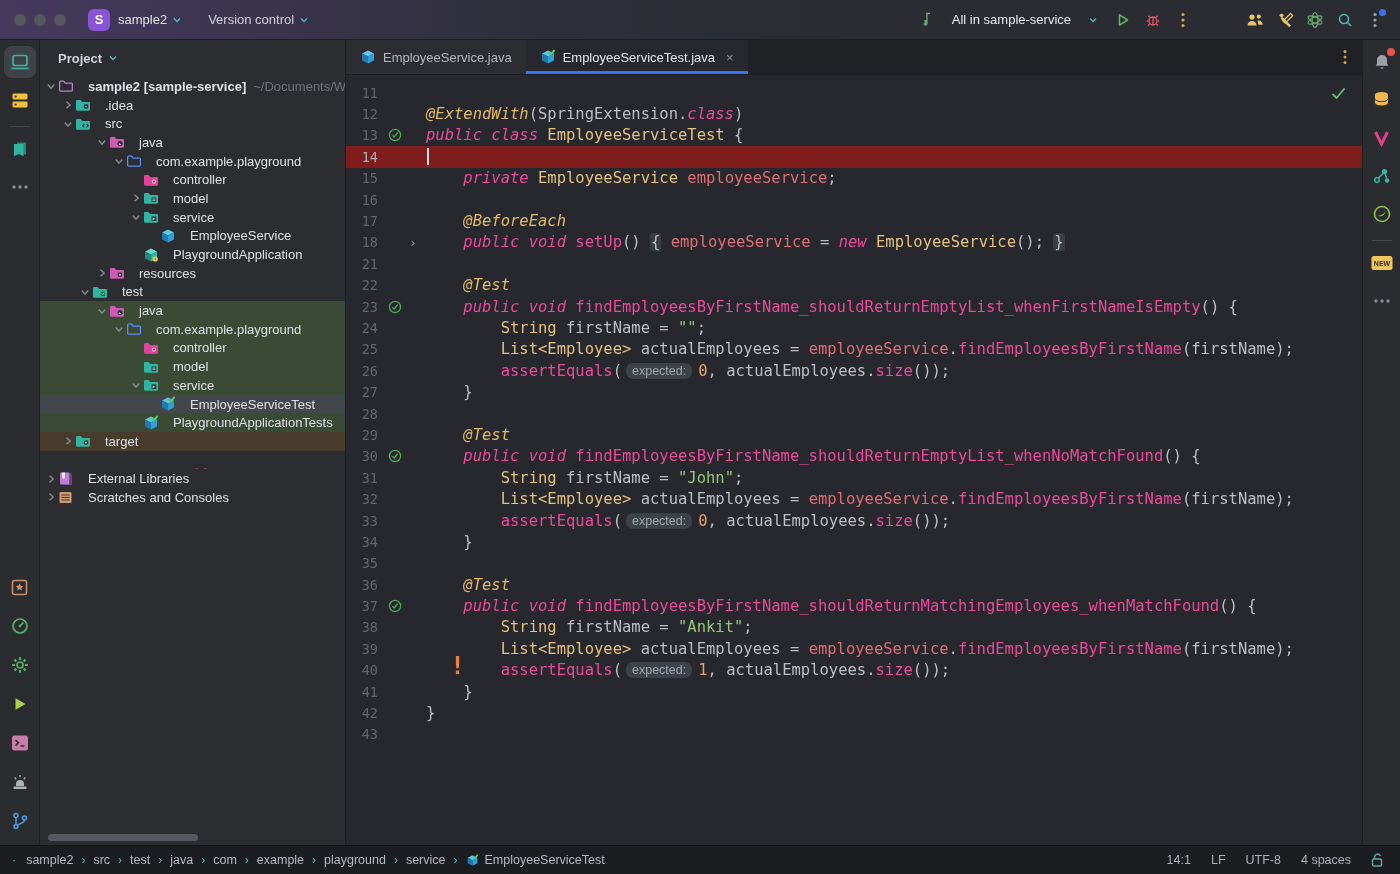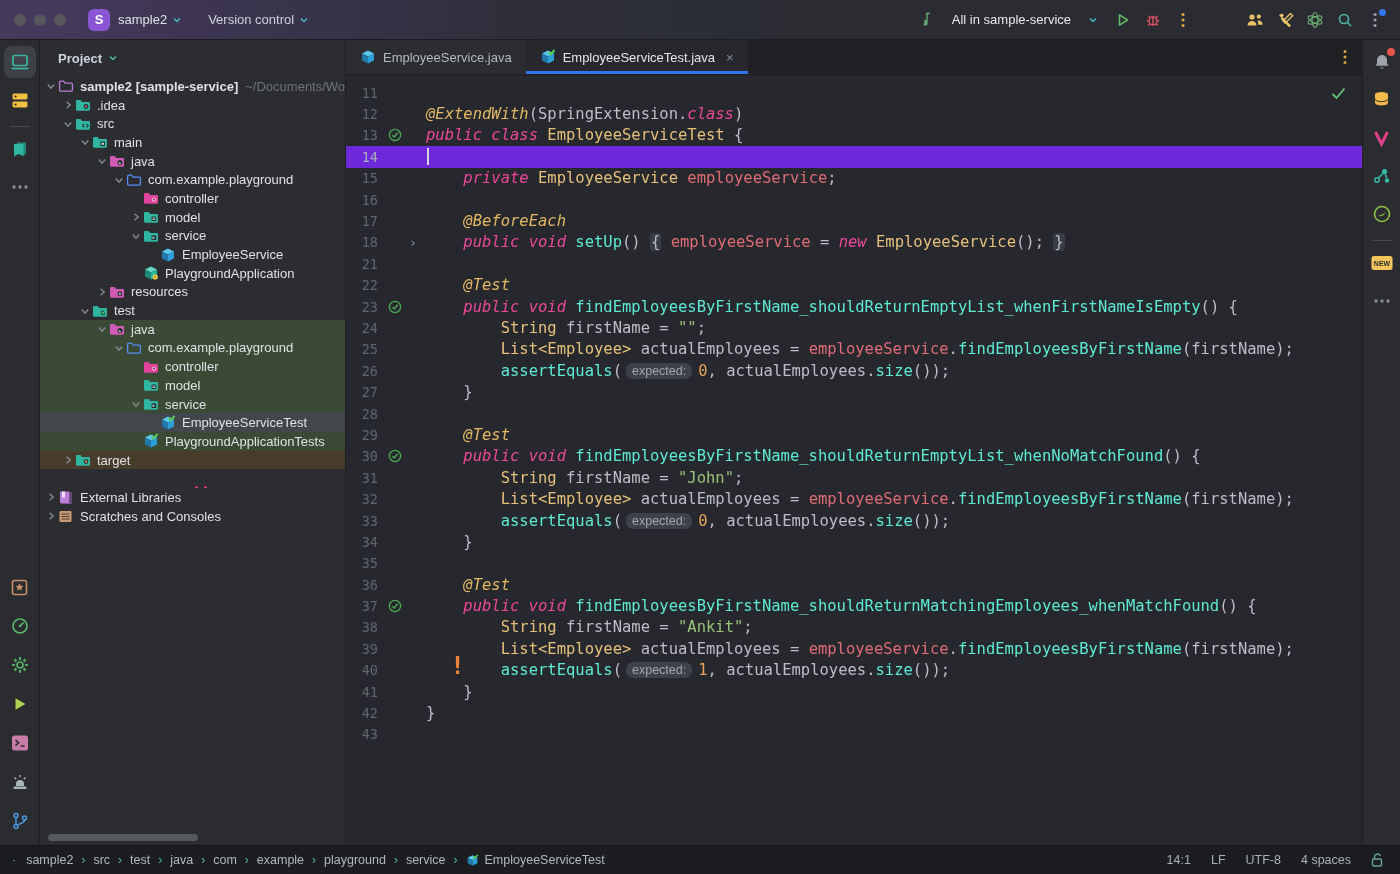--- a/index.html
+++ b/index.html
@@ -46,49 +46,49 @@
   
   .project-panel {
     position:absolute; left:40px; top:0; width:306px; height:805px;
     background:#2b2d31; border-right:1px solid #1e1f22; overflow:hidden;
   }
   .panel-header { height:36px; display:flex; align-items:center; padding-left:18px; gap:6px; font-size:13px; font-weight:bold; color:#ced3da; }
   .tree { position:absolute; top:37px; left:0; right:0; }
   .tree-row { height:18.7px; display:flex; align-items:center; font-size:13px; color:#dfe1e5; white-space:nowrap; overflow:hidden; cursor:default; }
   .tree-row .twisty { width:14px; height:14px; flex:0 0 14px; display:flex; align-items:center; justify-content:center; }
   .tree-row .ticon { width:18px; flex:0 0 18px; display:flex; align-items:center; }
-  .tree-row .tlabel { margin-left:4px; }
+  .tree-row .tlabel { margin-left:12px; }
   .tree-row .tsuffix { margin-left:7px; color:#6e737b; }
   .tree-row.bg-green { background:#3a4a35; }
   .tree-row.bg-excluded { background:#473b2b; }
   .tree-row.selected { background:#43464b; }
   .panel-hscroll { position:absolute; bottom:4px; left:8px; width:150px; height:7px; border-radius:4px; background:#55585e; }
   
   .editor-col { position:absolute; left:346px; top:0; width:1016px; height:805px; background:#26282e; }
   .tabbar { height:35px; background:#1f2125; display:flex; align-items:stretch; border-bottom:1px solid #1b1d20; position:relative; }
   .tab { display:flex; align-items:center; gap:7px; padding:0 14px; font-size:13px; color:#b4b8bf; background:#2b2d31; cursor:default; }
   .tab.active { background:#26282e; color:#e3e5e9; box-shadow:inset 0 -3px 0 #3574f0; }
   .tab .close { color:#8b9096; font-size:13px; margin-left:4px; }
   .tab-more { margin-left:auto; width:34px; display:flex; align-items:center; justify-content:center; }
   .code-area { position:absolute; top:35px; left:0; right:0; bottom:0; padding-top:7px; overflow:hidden; }
   .inspect-widget { position:absolute; top:12px; right:16px; }
   .code-line { display:flex; height:21.4px; align-items:center; position:relative;
     font-family:"DejaVu Sans Mono", monospace; font-size:15.5px; white-space:pre; }
-  .code-line.current { background:#6d28d9; }
+  .code-line.current { background:#7f1d1d; }
   .gutter { width:80px; flex:0 0 80px; display:flex; align-items:center; height:100%; }
   .ln { flex:0 0 32px; text-align:right; font-size:13.5px; color:#60666e; font-family:"DejaVu Sans Mono", monospace; }
   .code-line.current .ln { color:#aab0b8; }
   .gico { flex:0 0 22px; display:flex; justify-content:center; align-items:center; margin-left:6px; }
   .gfold { flex:0 0 14px; color:#8a9099; font-size:13px; text-align:center; }
   .codetext { display:flex; align-items:center; }
   .tok-t { color:#bcbec4; }
   .tok-k { color:#ec4899; font-style:italic; }
   .tok-a { color:#e2b964; font-style:italic; }
   .tok-c { color:#e5c07b; }
-  .tok-m { color:#5eead4; }
+  .tok-m { color:#ec4899; }
   .tok-f { color:#e06c75; }
   .tok-s { color:#98c379; }
   .tok-n { color:#e8a45e; }
   .tok-b { color:#bcbec4; background:#383c43; border-radius:3px; padding:0 1px; }
   .hint { font-family:"Liberation Sans", sans-serif; font-size:12.5px; color:#a2a7ae; background:#3d4148; border-radius:7px; padding:1px 6px; margin:0 6px 0 4px; }
   .caret { position:absolute; left:81px; top:2px; width:1.6px; height:17px; background:#d5d8dd; }
   .bang { position:absolute; left:104px; top:-9px; font-size:25px; font-weight:bold; color:#e8823c; font-family:"DejaVu Sans Mono", monospace; }
   
   .statusbar {
     position:absolute; left:0; bottom:0; width:1400px; height:29px; background:#1b1d20;
@@ -350,35 +350,20 @@
                 <path d="M1.8 3.5 L5 7.2 L8.2 3.5" fill="none" stroke="#868b92" stroke-width="1.4"></path>
               </svg>
             </span>
             <span class="ticon">
               <svg width="16" height="14" viewBox="0 0 16 14">
                 <path d="M1 3.2 C1 2.5 1.5 2 2.2 2 h3.4 l1.6 2 h6.6 c.7 0 1.2 .5 1.2 1.2 v6.4 c0 .7-.5 1.2-1.2 1.2 H2.2 C1.5 12.8 1 12.3 1 11.6 Z" fill="#2fb5a0"></path>
                 <path d="M9.2 7 l-1.6 1.7 1.6 1.7 M11.6 7 l1.6 1.7 -1.6 1.7" stroke="#27313a" stroke-width="1.1" fill="none"></path>
               </svg>
             </span>
             <span class="tlabel">src</span>
-          </div>
-          <div class="tree-row" style="padding-left: 38px;">
-            <span class="twisty">
-              <svg width="10" height="10" viewBox="0 0 10 10">
-                <path d="M1.8 3.5 L5 7.2 L8.2 3.5" fill="none" stroke="#868b92" stroke-width="1.4"></path>
-              </svg>
-            </span>
-            <span class="ticon">
-              <svg width="16" height="14" viewBox="0 0 16 14">
-                <path d="M1 3.2 C1 2.5 1.5 2 2.2 2 h3.4 l1.6 2 h6.6 c.7 0 1.2 .5 1.2 1.2 v6.4 c0 .7-.5 1.2-1.2 1.2 H2.2 C1.5 12.8 1 12.3 1 11.6 Z" fill="#2fb5a0"></path>
-                <rect x="8.6" y="6.6" width="4.4" height="4.4" fill="#27313a"></rect>
-                <rect x="9.8" y="7.8" width="2" height="2" fill="#e7f2ef"></rect>
-              </svg>
-            </span>
-            <span class="tlabel">main</span>
           </div>
           <div class="tree-row" style="padding-left: 55px;">
             <span class="twisty">
               <svg width="10" height="10" viewBox="0 0 10 10">
                 <path d="M1.8 3.5 L5 7.2 L8.2 3.5" fill="none" stroke="#868b92" stroke-width="1.4"></path>
               </svg>
             </span>
             <span class="ticon">
               <svg width="16" height="14" viewBox="0 0 16 14">
                 <path d="M1 3.2 C1 2.5 1.5 2 2.2 2 h3.4 l1.6 2 h6.6 c.7 0 1.2 .5 1.2 1.2 v6.4 c0 .7-.5 1.2-1.2 1.2 H2.2 C1.5 12.8 1 12.3 1 11.6 Z" fill="#cf5bb4"></path>

